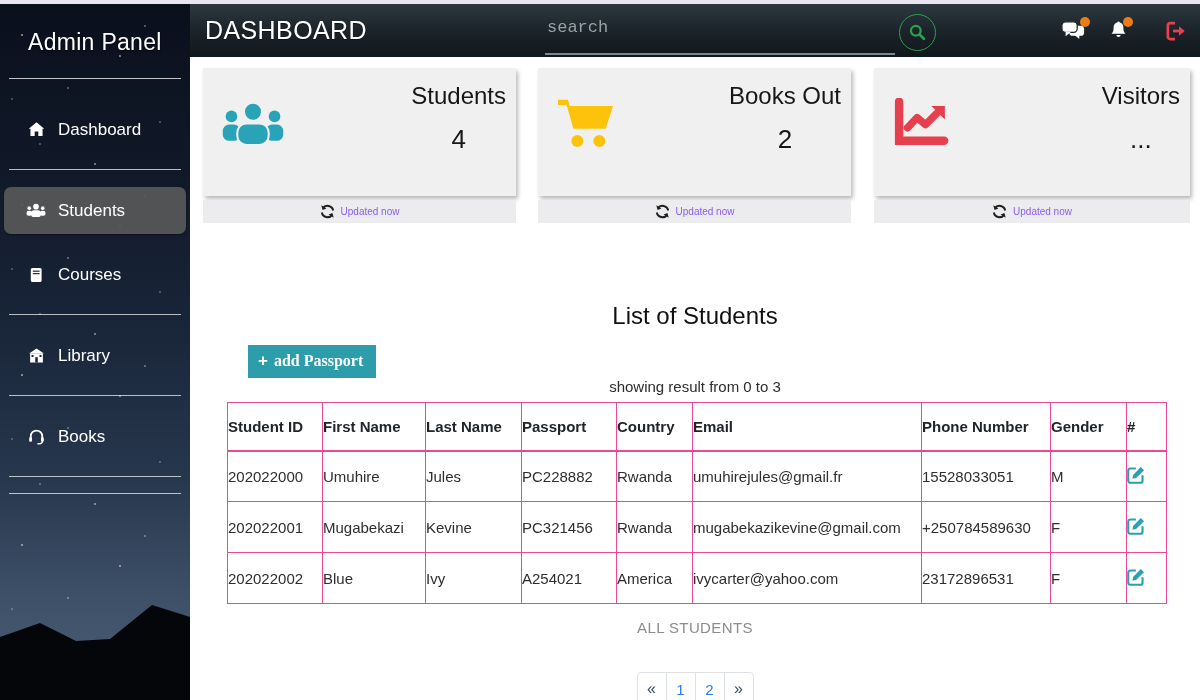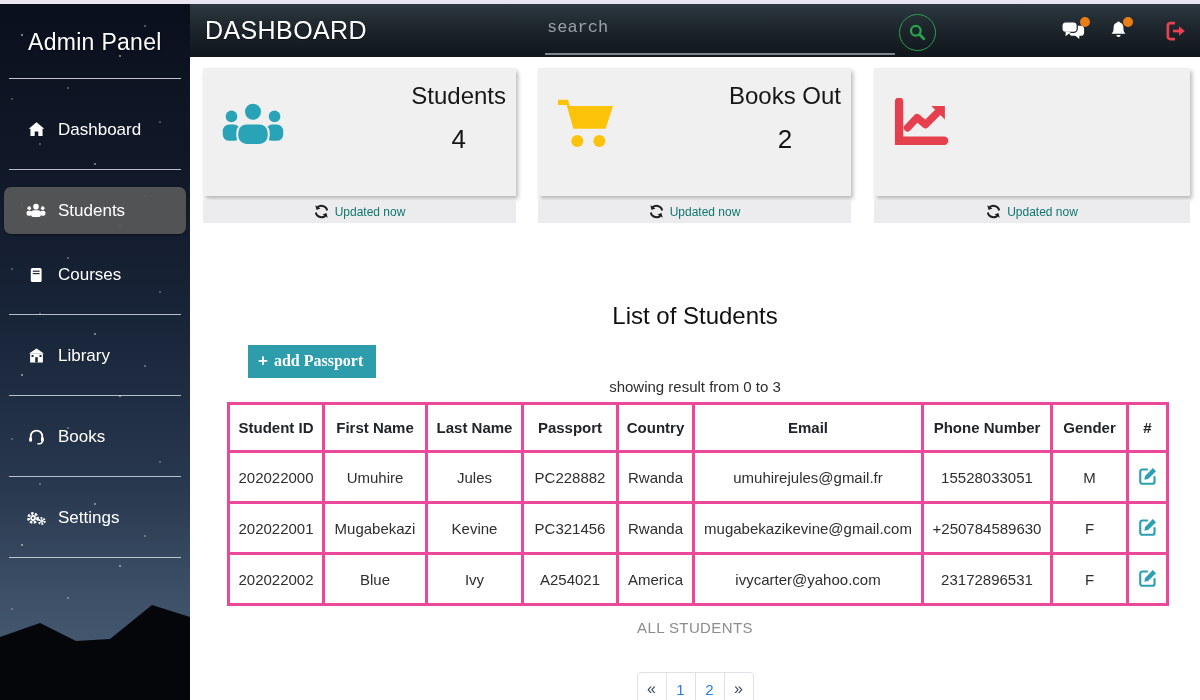--- a/index.html
+++ b/index.html
@@ -53,33 +53,33 @@
   
   .main { position:absolute; left:190px; top:57px; right:0; bottom:0; background:#fff; }
   .stat-card { position:absolute; top:11px; width:313px; height:128px; background:#f0f0f0;
     box-shadow:2px 3px 4px rgba(0,0,0,.28); border-radius:1px; }
   .stat-card .big-icon { position:absolute; left:18px; top:32px; }
   .card-right { position:absolute; right:10px; top:14px; text-align:center; }
   .card-title { font-size:24px; color:#161616; }
   .card-value { font-size:26px; color:#161616; margin-top:14px; }
   .card-footer { position:absolute; top:143px; height:23px; width:313px; background:#ececee;
     display:flex; align-items:center; justify-content:center; gap:6px; cursor:pointer; }
-  .card-footer span { color:#0f766e; font-size:12px; }
+  .card-footer span { color:#8b5cf6; font-size:10px; }
   .c1 { left:13px; } .c2 { left:348px; } .c3 { left:684px; width:316px; }
   .f3 { width:316px; }
 
   .list-heading { position:absolute; top:245px; width:100%; text-align:center; font-size:24px; color:#101010; }
   .add-btn { position:absolute; left:58px; top:288px; background:#2e9dab; border:none; color:#fff;
     font-family:"Liberation Serif","DejaVu Serif",serif; font-weight:bold; font-size:16px;
     padding:6px 13px 7px 10px; cursor:pointer; display:flex; align-items:center; gap:6px; }
   .add-btn .plus { font-family:"Liberation Sans","DejaVu Sans",sans-serif; font-weight:bold; font-size:17px; }
   .showing-text { position:absolute; top:321px; width:100%; text-align:center; font-size:15px; color:#2d2d2d; }
 
   table.students { position:absolute; left:37px; top:345px; width:939px; border-collapse:collapse; table-layout:fixed; }
-  table.students th, table.students td { border:3px solid #ec4899; text-align:center; font-size:15px; }
+  table.students th, table.students td { border:1px solid #ec4899; text-align:left; font-size:15px; }
   table.students th { height:48px; color:#212529; font-weight:bold; border-bottom-width:2px; }
   table.students td { height:51px; color:#2e2e2e; }
   .col0{width:95px}.col1{width:103px}.col2{width:96px}.col3{width:95px}.col4{width:76px}
   .col5{width:229px}.col6{width:129px}.col7{width:76px}.col8{width:40px}
   .edit-btn { background:none; border:none; cursor:pointer; color:#2aa0b5; display:inline-flex; }
 
   .all-students { position:absolute; top:562px; width:100%; text-align:center; font-size:15px;
     color:#8c8c8c; letter-spacing:.4px; }
   .pagination { position:absolute; top:615px; left:0; width:100%; display:flex; justify-content:center; }
   .page-cell { width:30px; height:34px; background:#fff; border:1px solid #dee2e6; margin-left:-1px;
@@ -151,31 +151,20 @@
         <svg width="17" height="17" viewBox="0 0 16 16">
             <path d="M2.6 9.5V7.8a5.4 5.4 0 0 1 10.8 0v1.7" fill="none" stroke="#fff" stroke-width="1.7"></path>
             <rect x="1.1" y="8.8" width="2.7" height="4.2" rx="1.2" fill="#fff"></rect>
             <rect x="12.2" y="8.8" width="2.7" height="4.2" rx="1.2" fill="#fff"></rect>
             <path d="M13.5 12.6c0 1.7-2.2 2.2-4.1 2.2" fill="none" stroke="#fff" stroke-width="1.5" stroke-linecap="round"></path>
           </svg>
       </span>
       <span>Books</span>
     </li>
     <span class="item-divider"></span>
-    <li class="menu-item">
-      <span class="mi">
-        <svg width="20" height="16" viewBox="0 0 20 16">
-            <circle cx="7" cy="8" r="4.6" fill="none" stroke="#fff" stroke-width="2.6" stroke-dasharray="2.4 1.45"></circle>
-            <circle cx="7" cy="8" r="2" fill="none" stroke="#fff" stroke-width="1.8"></circle>
-            <circle cx="15.8" cy="11" r="2.9" fill="none" stroke="#fff" stroke-width="2.1" stroke-dasharray="1.8 1.2"></circle>
-            <circle cx="15.8" cy="11" r="1" fill="none" stroke="#fff" stroke-width="1.4"></circle>
-          </svg>
-      </span>
-      <span>Settings</span>
-    </li>
     <span class="item-divider"></span>
   </ul>
 </div>
 
 <div class="topbar">
   <div class="page-title">DASHBOARD</div>
   <div class="search-wrap">
     <input class="search-input" type="text" placeholder="search" style="">
   </div>
   <button class="search-btn">
@@ -252,20 +241,24 @@
     </div>
   </div>
   <div class="stat-card c3">
     <span class="big-icon" style="top:30px;">
       <svg width="58" height="52" viewBox="0 0 18 16" style="color:#e6404f;">
           <path d="M2.2 1v12.2h14" fill="none" stroke="currentColor" stroke-width="2.6" stroke-linecap="round"></path>
           <path d="M4.8 9.2l3-3.2 2.6 2.2 3.4-3.4" fill="none" stroke="currentColor" stroke-width="2.3" stroke-linecap="round" stroke-linejoin="round"></path>
           <polygon points="12.2,2.4 16.4,2.4 16.4,6.6" fill="currentColor"></polygon>
         </svg>
     </span>
+    <div class="card-right">
+      <div class="card-title">Visitors</div>
+      <div class="card-value">...</div>
+    </div>
   </div>
 
   <div class="card-footer c1">
     <span style="display:flex;">
       <svg width="15" height="15" viewBox="0 0 14 14">
           <path d="M12.3 6.1a5.4 5.4 0 0 0-9.8-2" fill="none" stroke="#1f1f1f" stroke-width="1.8"></path>
           <polygon points="1.2,1.2 2.4,5.6 6,4.2" fill="#1f1f1f"></polygon>
           <path d="M1.7 7.9a5.4 5.4 0 0 0 9.8 2" fill="none" stroke="#1f1f1f" stroke-width="1.8"></path>
           <polygon points="12.8,12.8 11.6,8.4 8,9.8" fill="#1f1f1f"></polygon>
         </svg>

